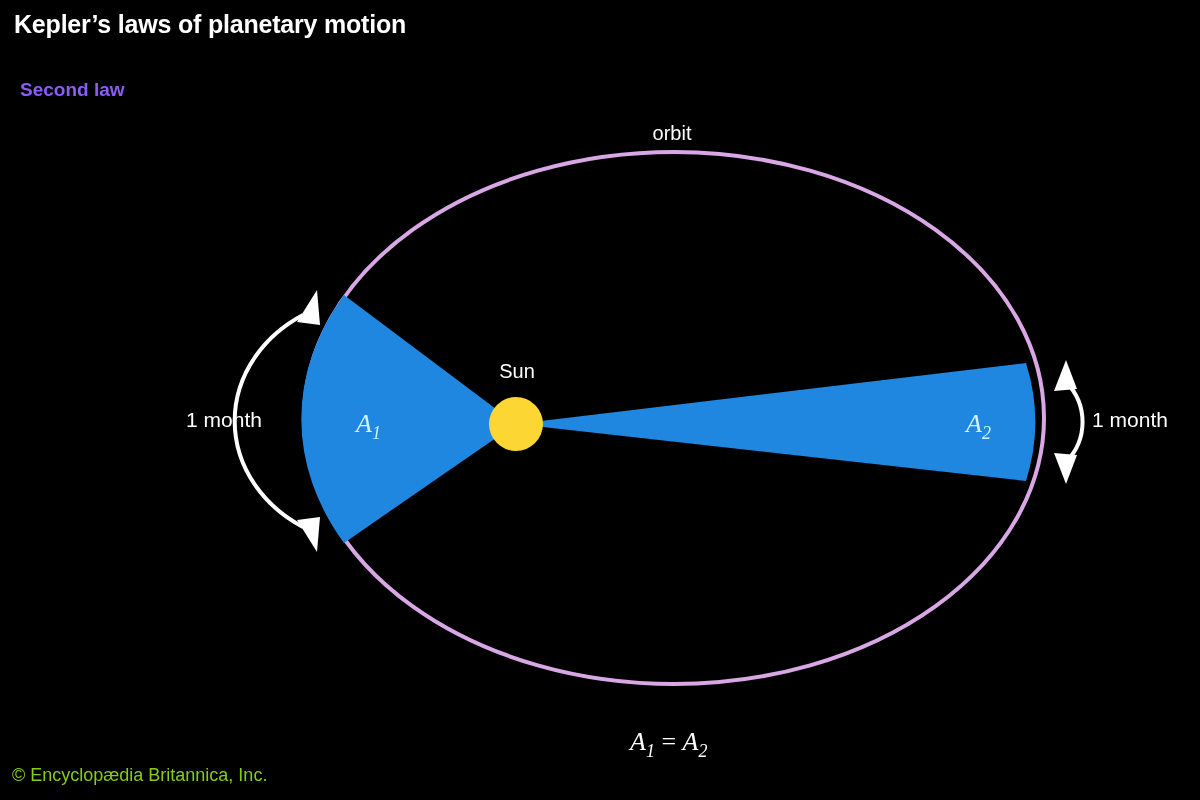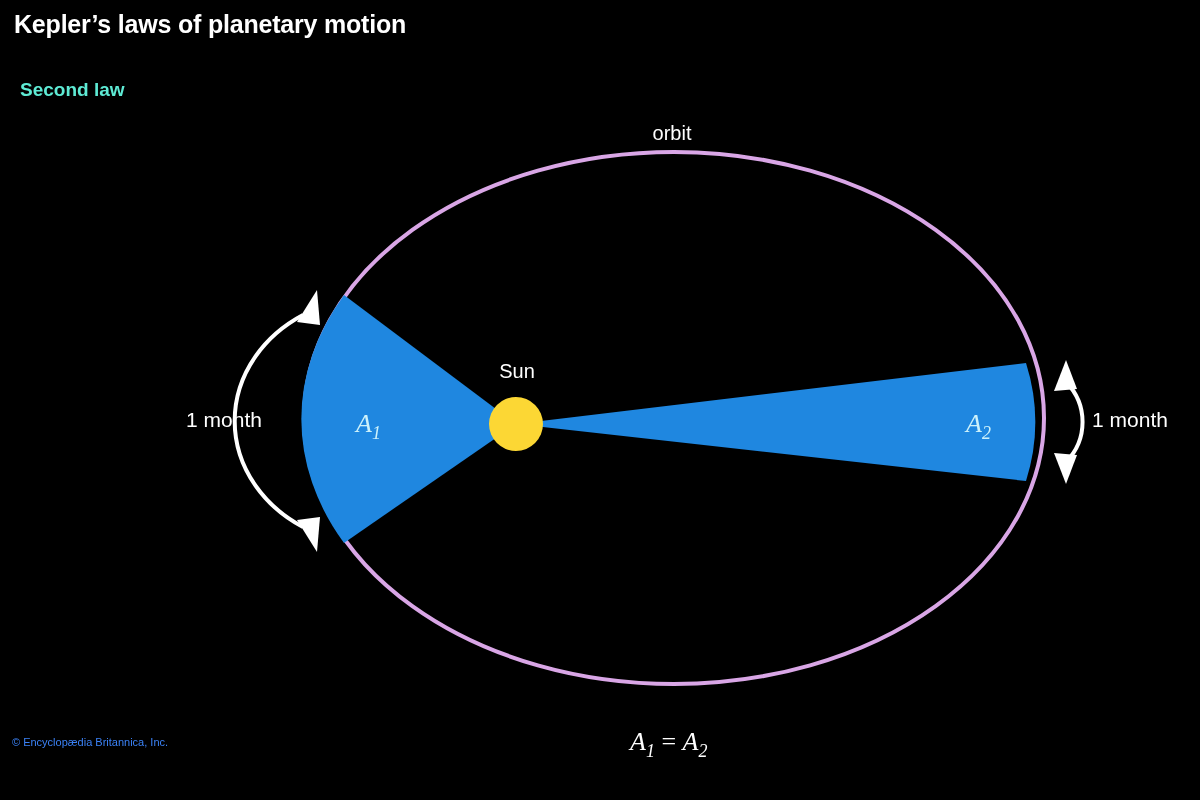--- a/index.html
+++ b/index.html
@@ -32,39 +32,39 @@
     letter-spacing: -0.2px;
     color: #ffffff;
     white-space: nowrap;
   }
   .subtitle {
     position: absolute;
     left: 20px;
     top: 79px;
     font-size: 19px;
     font-weight: bold;
-    color: #5eead4;
+    color: #8b5cf6;
     white-space: nowrap;
   }
   .description {
     position: absolute;
     left: 20px;
     top: 148px;
     width: 300px;
     font-size: 18.5px;
     line-height: 29px;
     font-weight: normal;
     color: #ffffff;
   }
   .credit {
     position: absolute;
     left: 12px;
-    top: 736px;
-    font-size: 11px;
-    color: #3b82f6;
+    top: 765px;
+    font-size: 18px;
+    color: #84cc16;
     white-space: nowrap;
   }
   svg.diagram {
     position: absolute;
     left: 0;
     top: 0;
     width: 1200px;
     height: 800px;
     overflow: visible;
   }

